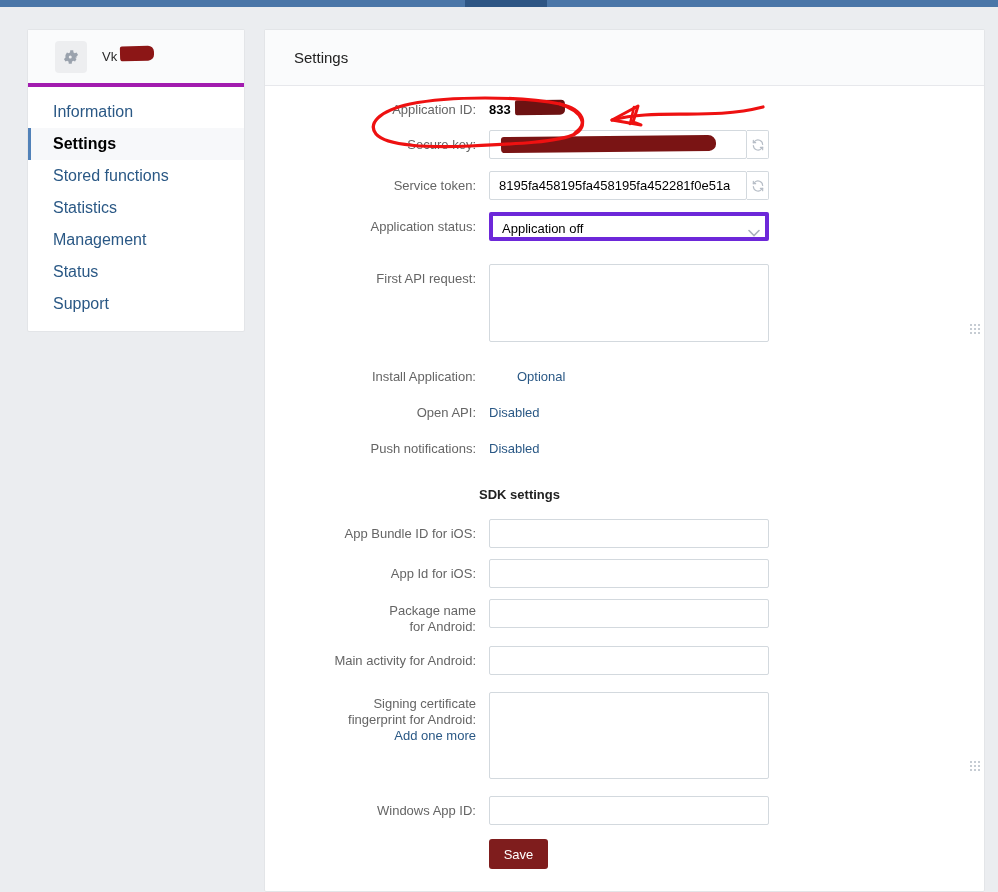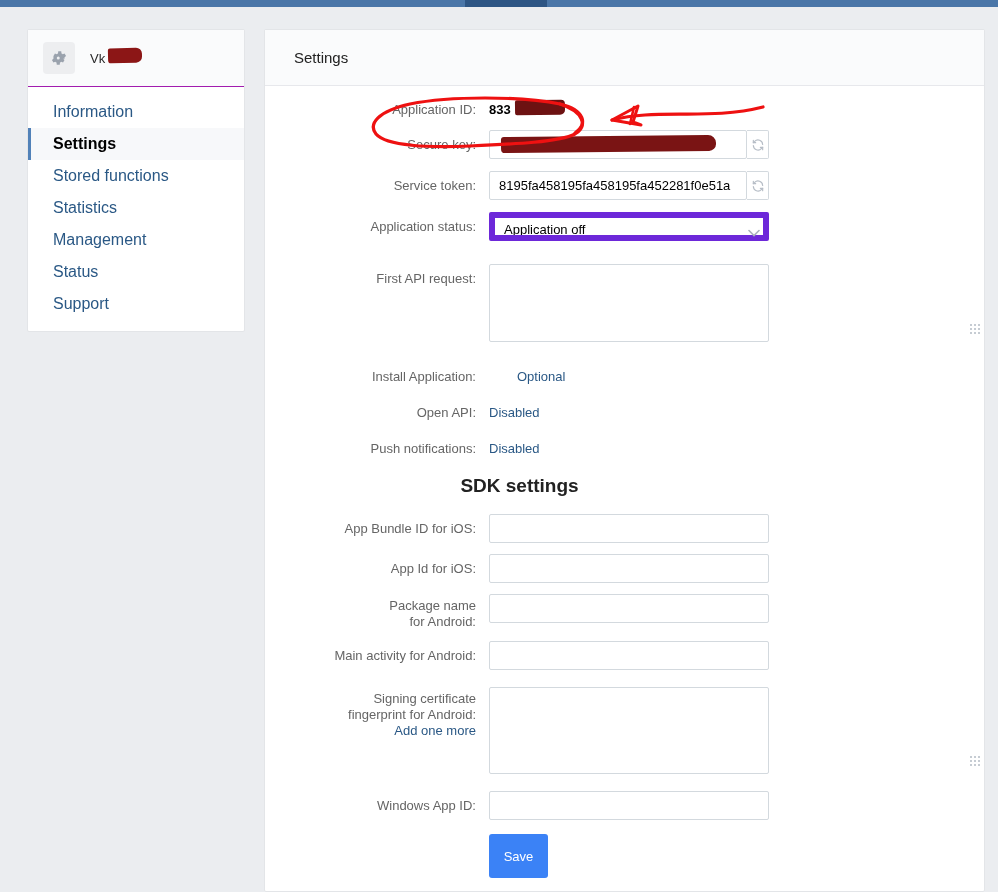--- a/index.html
+++ b/index.html
@@ -29,23 +29,23 @@
   
   .sidebar {
     position: absolute; left: 27px; top: 29px; width: 218px;
     background: #ffffff;
     border: 1px solid #e3e5e8;
     border-radius: 2px;
   }
   .sidebar-head {
     height: 57px;
     display: flex; align-items: center;
-    padding-left: 15px;
+    padding-left: 27px;
     background: #fafbfc;
-    border-bottom: 1px solid #a21caf;
+    border-bottom: 4px solid #a21caf;
   }
   .gear-box {
     width: 32px; height: 32px; border-radius: 4px;
     background: #edeef0;
     display: flex; align-items: center; justify-content: center;
     flex: 0 0 auto;
   }
   .gear-box svg { display:block; }
   .app-title {
     margin-left: 15px;
@@ -179,21 +179,21 @@
     border-left: none;
     border-radius: 0 2px 2px 0;
     background: #fff;
     display: flex; align-items: center; justify-content: center;
     cursor: pointer;
   }
 
   .select-wrap { position: relative; width: 280px; }
   .select-wrap select {
     width: 280px; height: 29px;
-    border: 6px solid #6d28d9;
+    border: 4px solid #6d28d9;
     border-radius: 2px;
     background: #fff;
     font-size: 13px; color: #000;
     padding: 4px 26px 0 9px;
     font-family: "Liberation Sans", sans-serif;
     outline: none;
     -webkit-appearance: none; appearance: none;
   }
   .chev {
     position: absolute; right: 9px; top: 11px;
@@ -205,31 +205,31 @@
     color: #2a5885;
     line-height: 16px;
     padding-top: 7px;
     display: inline-block;
     cursor: pointer;
   }
   .lbl .link { padding-top: 0; }
 
   .section-title {
     text-align: center;
-    font-size: 19px;
+    font-size: 13px;
     font-weight: bold;
     color: #222;
-    margin: 18px 0 17px 0;
+    margin: 30px 0 17px 0;
     padding-right: 210px;
   }
 
   .save-row { display: flex; margin-top: 14px; }
   .save-btn {
-    width: 59px; height: 44px;
-    background: #3b82f6;
+    width: 59px; height: 30px;
+    background: #7f1d1d;
     border: none;
     border-radius: 3px;
     color: #fff;
     font-size: 13px;
     font-family: "Liberation Sans", sans-serif;
     cursor: pointer;
   }
 
   
   .ink {

